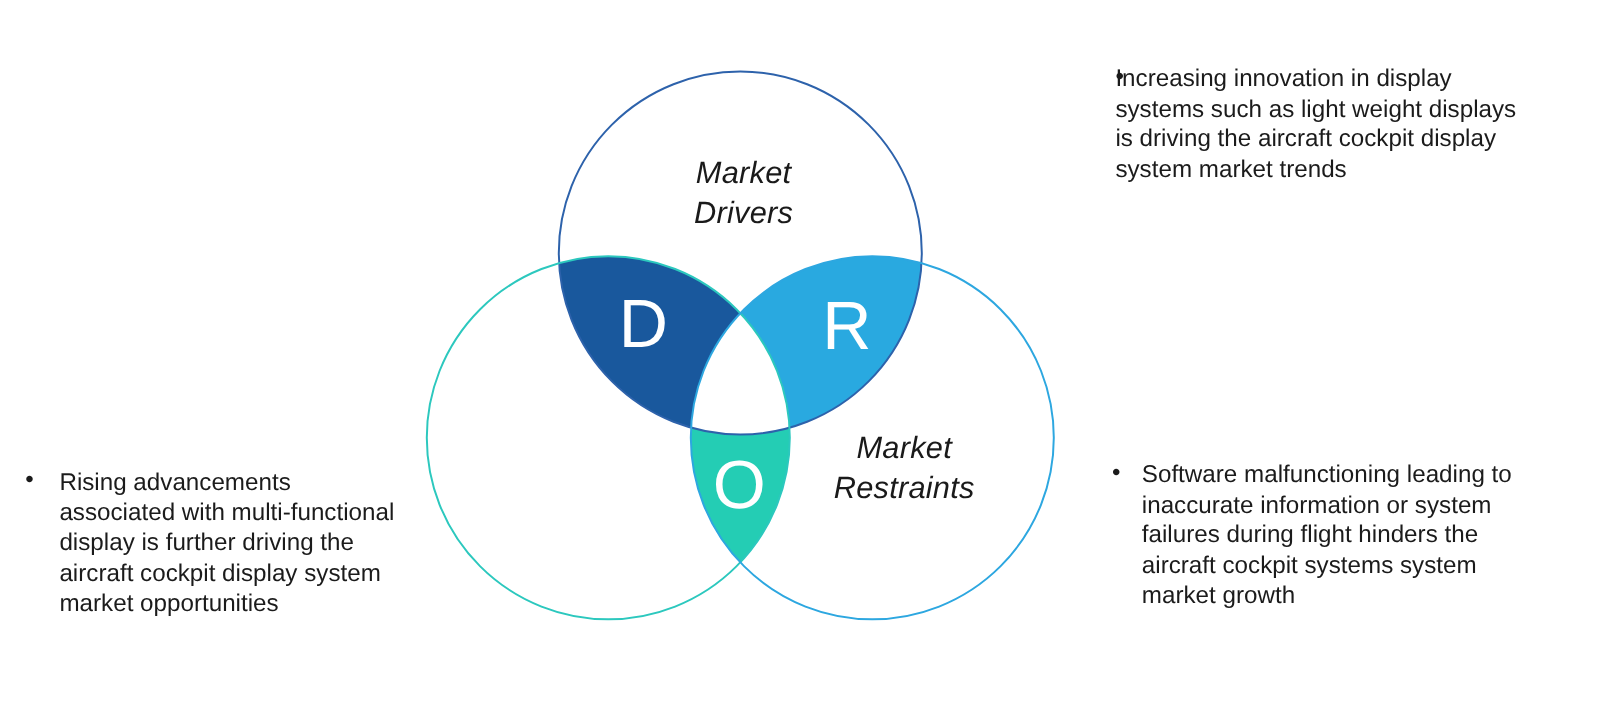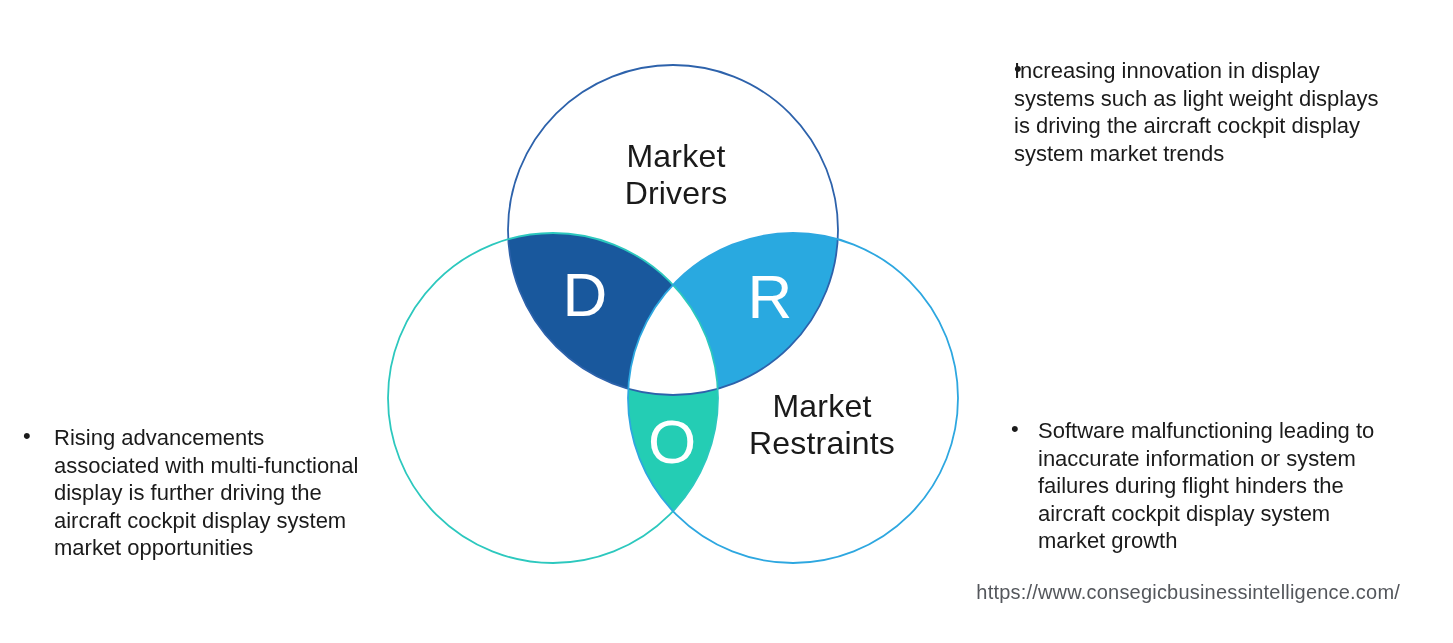--- a/index.html
+++ b/index.html
@@ -12,25 +12,26 @@
     font-family: "Liberation Sans", sans-serif;
     color: #1b1b1b;
   }
   .venn-svg { position: absolute; left: 0; top: 0; width: 1453px; height: 643px; }
 
   
   .vlabel {
     position: absolute;
     transform: translateX(-50%);
     text-align: center;
-    font-size: 32px;
+    font-size: 28px;
     line-height: 37px;
     color: #1a1a1a;
     white-space: pre-line;
     letter-spacing: 0.2px;
+    font-style: italic;
   }
   .lbl-drivers    { left: 676px; top: 138px; }
   .lbl-opportunity{ left: 507px; top: 404px; }
   .lbl-restraints { left: 822px; top: 388px; }
 
   
   .letter {
     position: absolute;
     transform: translate(-50%, -50%);
     color: #ffffff;
@@ -121,28 +122,27 @@
 systems such as light weight displays
 is driving the aircraft cockpit display
 system market trends</div>
   </div>
 
   <div class="bullet bullet-br">
     <span class="marker">•</span>
     <div class="text">Software malfunctioning leading to
 inaccurate information or system
 failures during flight hinders the
-aircraft cockpit display system
+aircraft cockpit systems system
 market growth</div>
   </div>
 
   <div class="bullet bullet-left">
     <span class="marker">•</span>
     <div class="text">Rising advancements
 associated with multi-functional
 display is further driving the
 aircraft cockpit display system
 market opportunities</div>
   </div>
 
-  <div class="source-url">https://www.consegicbusinessintelligence.com/</div>
 
 </div>
 
 </body></html>

